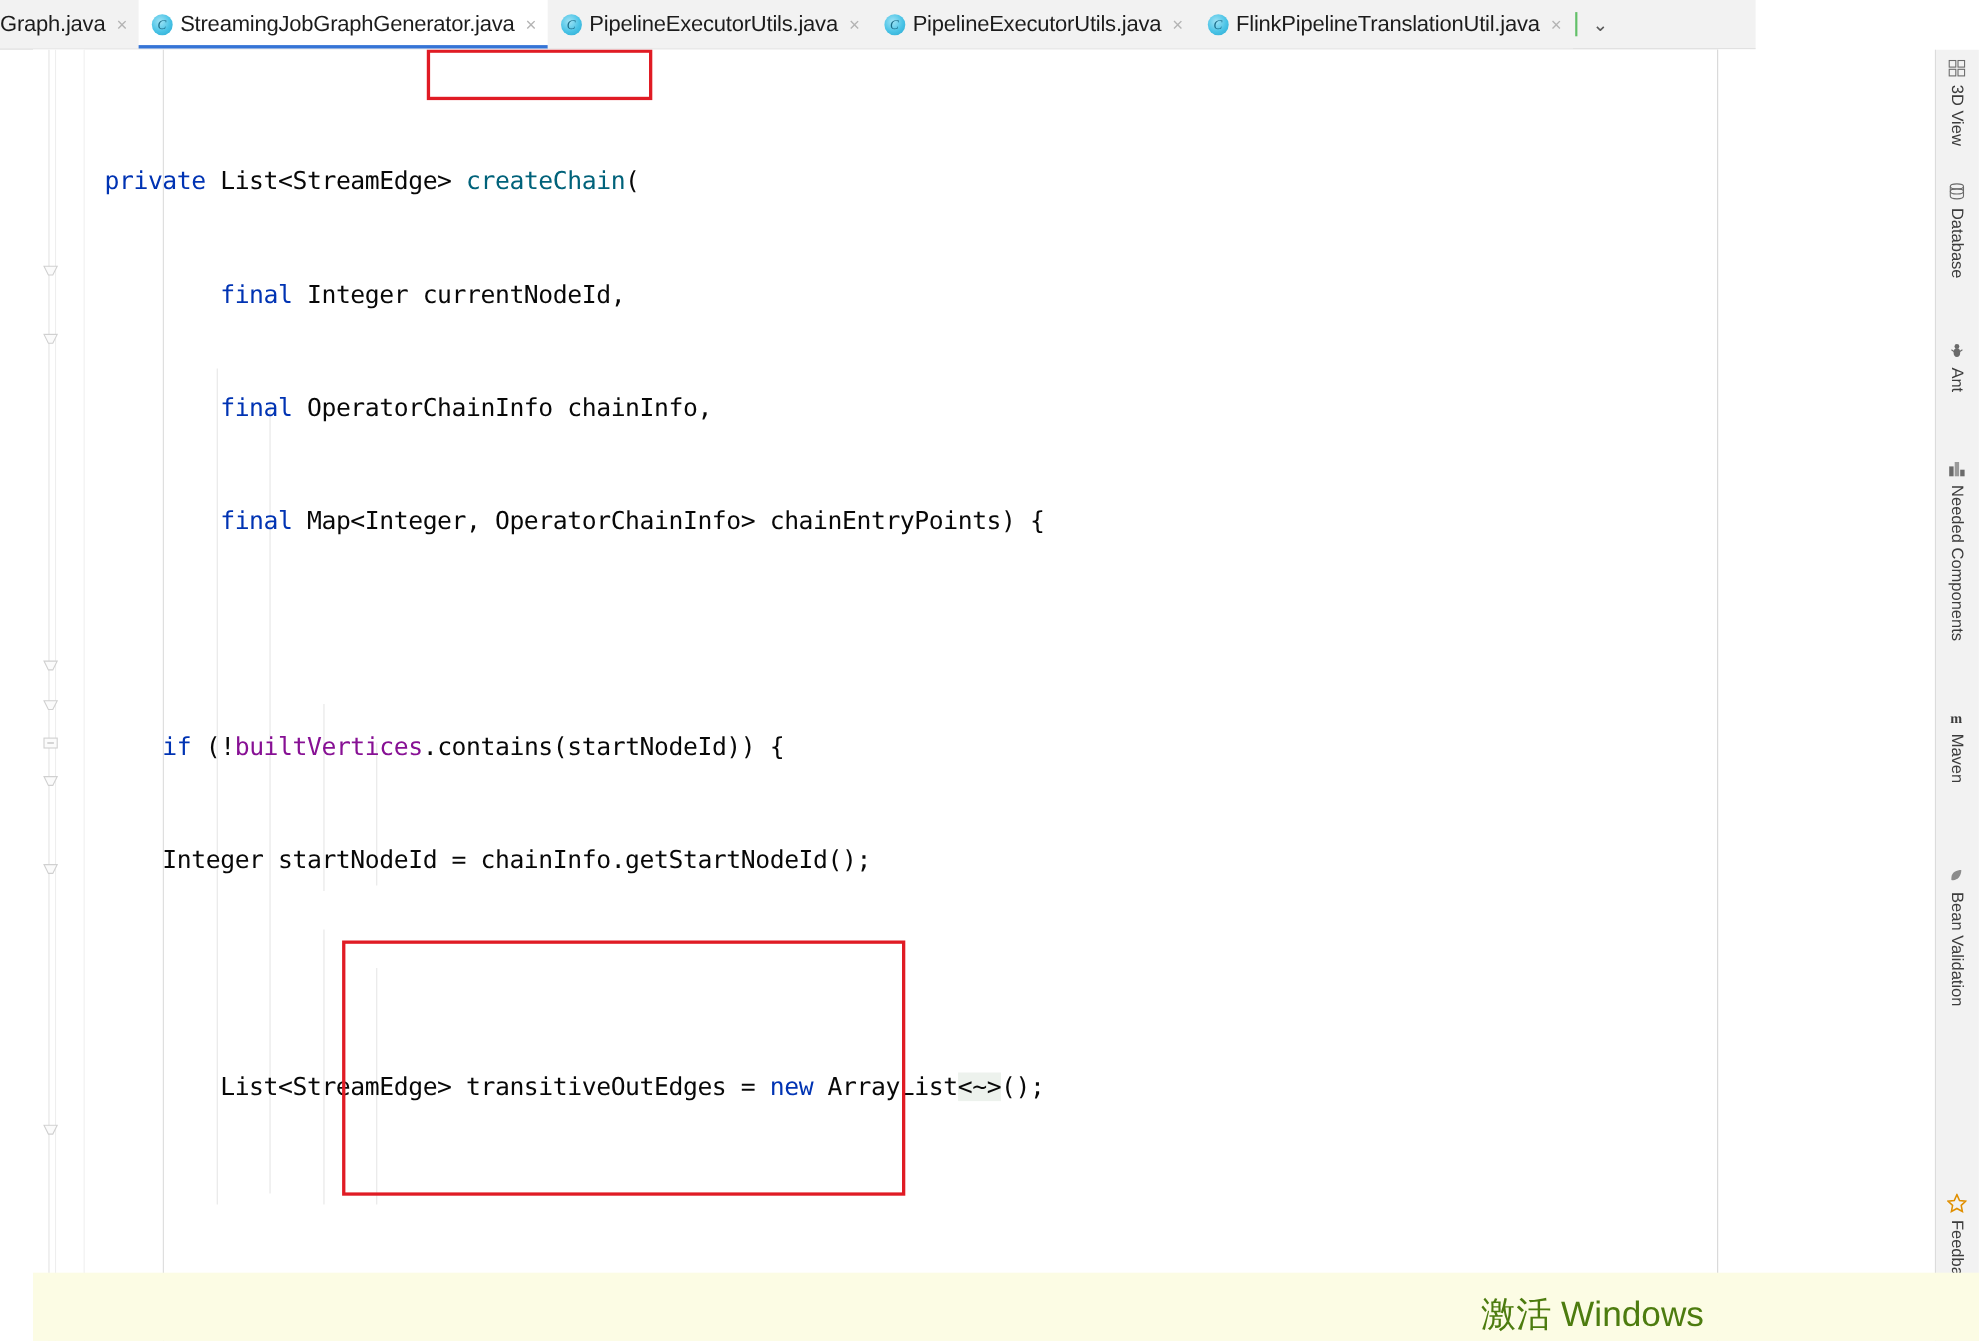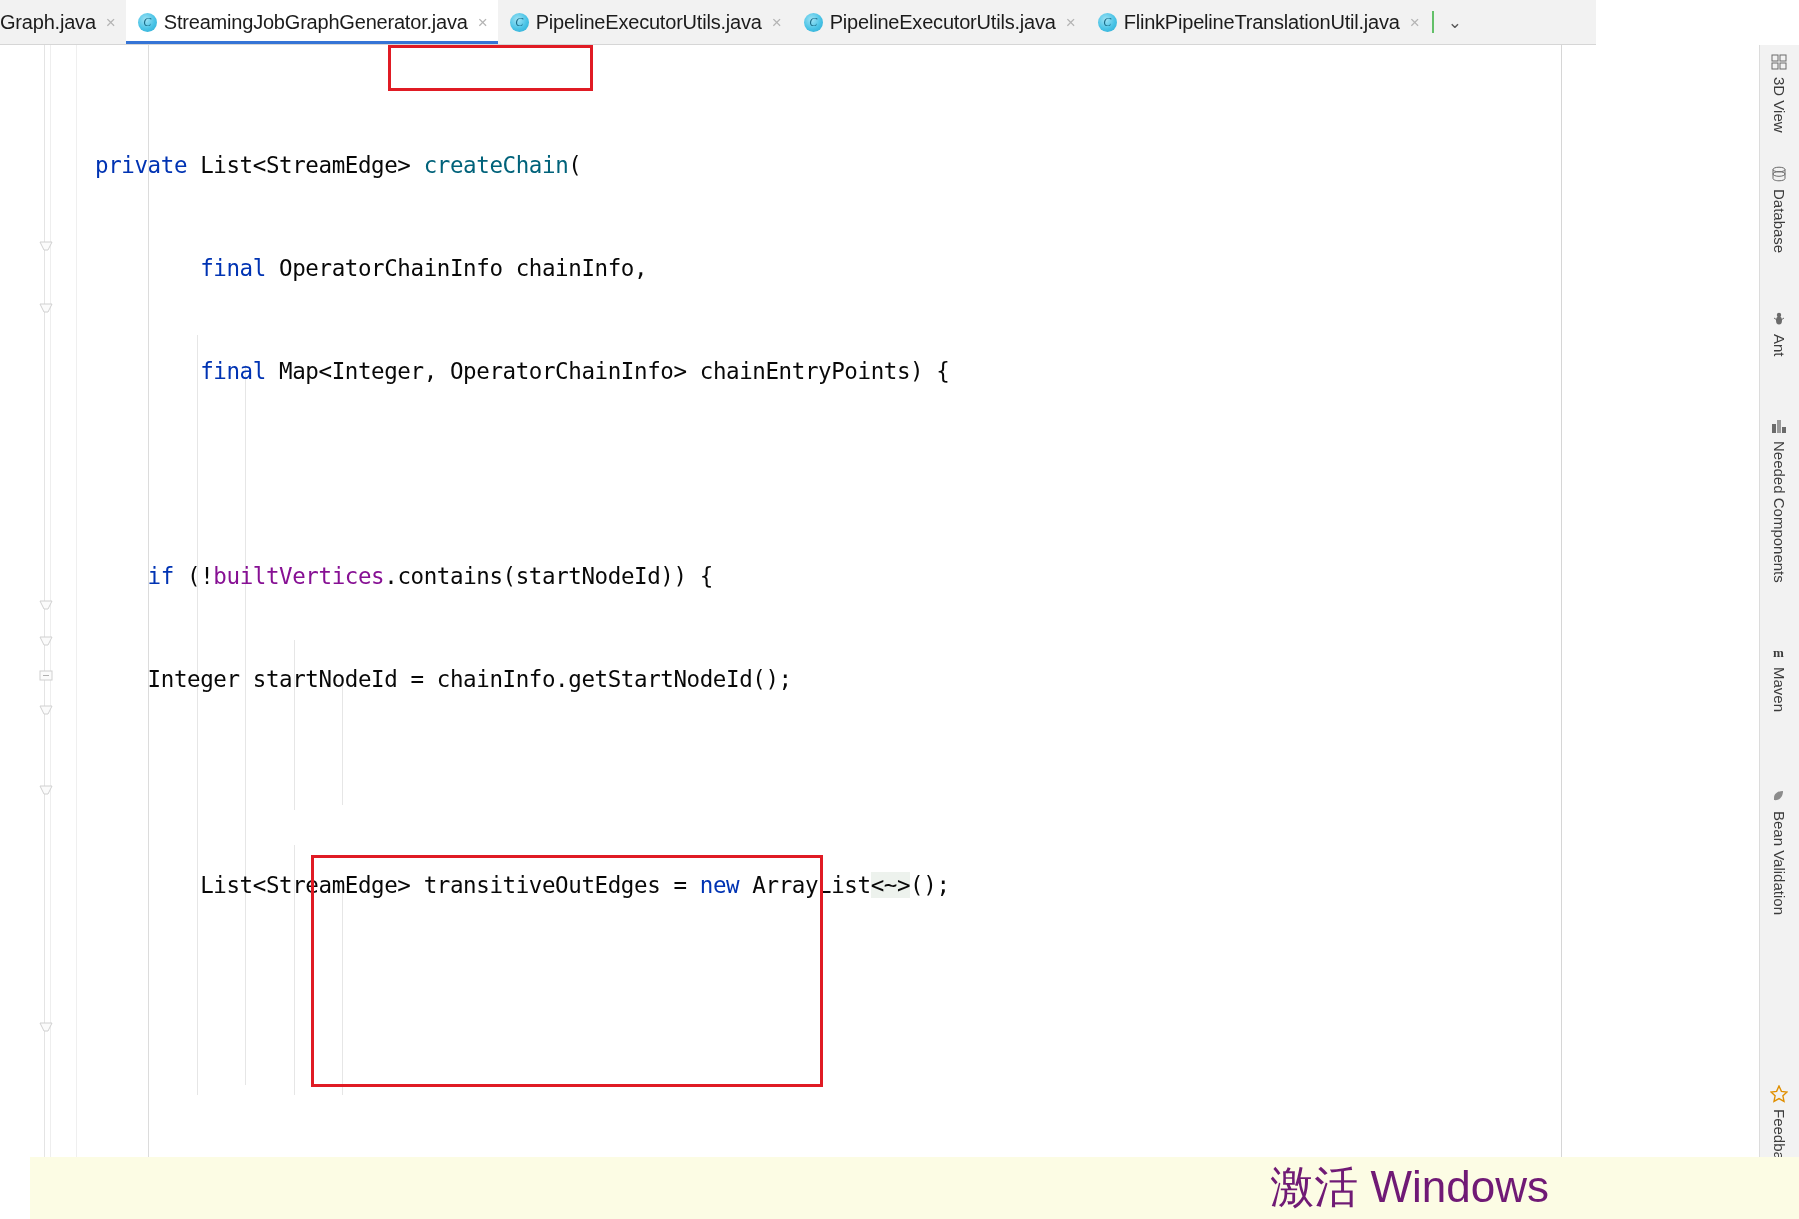--- a/index.html
+++ b/index.html
@@ -249,22 +249,22 @@
     width: 18px; height: 18px;
     display: flex; align-items: center; justify-content: center;
     font-size: 14px;
     color: #6b6b6b;
   }
 
   
   .watermark {
     position: absolute;
     right: 250px; bottom: 2px;
-    font-size: 44px;
-    color: #701a75;
+    font-size: 32px;
+    color: #4d7c0f;
     font-family: "Liberation Sans", sans-serif;
     white-space: nowrap;
     z-index: 5;
   }
   .statusband {
     position: absolute;
     left: 0; right: 0; bottom: 0;
     height: 62px;
     background: #fcfce4;
     z-index: 1;
@@ -381,20 +381,21 @@
       <div class="iguide" style="left:168px; top:320px; height:720px;"></div>
       <div class="iguide" style="left:217px; top:595px; height:170px;"></div>
       <div class="iguide" style="left:217px; top:800px; height:250px;"></div>
       <div class="iguide" style="left:265px; top:630px; height:130px;"></div>
       <div class="iguide" style="left:265px; top:835px; height:215px;"></div>
     </div>
 
     <div class="code">
 
       <div class="line"><span class="kw">private</span> List&lt;StreamEdge&gt; <span class="method">createChain</span>(</div>
+      <div class="line">        <span class="kw">final</span> Integer currentNodeId,</div>
       <div class="line">        <span class="kw">final</span> OperatorChainInfo chainInfo,</div>
       <div class="line">        <span class="kw">final</span> Map&lt;Integer, OperatorChainInfo&gt; chainEntryPoints) {</div>
       <div class="line"> </div>
       <div class="line">    <span class="kw">if</span> (!<span class="fld">builtVertices</span>.contains(startNodeId)) {</div>
       <div class="line">    Integer startNodeId = chainInfo.getStartNodeId();</div>
       <div class="line"> </div>
       <div class="line">        List&lt;StreamEdge&gt; transitiveOutEdges = <span class="kw">new</span> ArrayList<span class="diamond">&lt;~&gt;</span>();</div>
       <div class="line"> </div>
       
       

